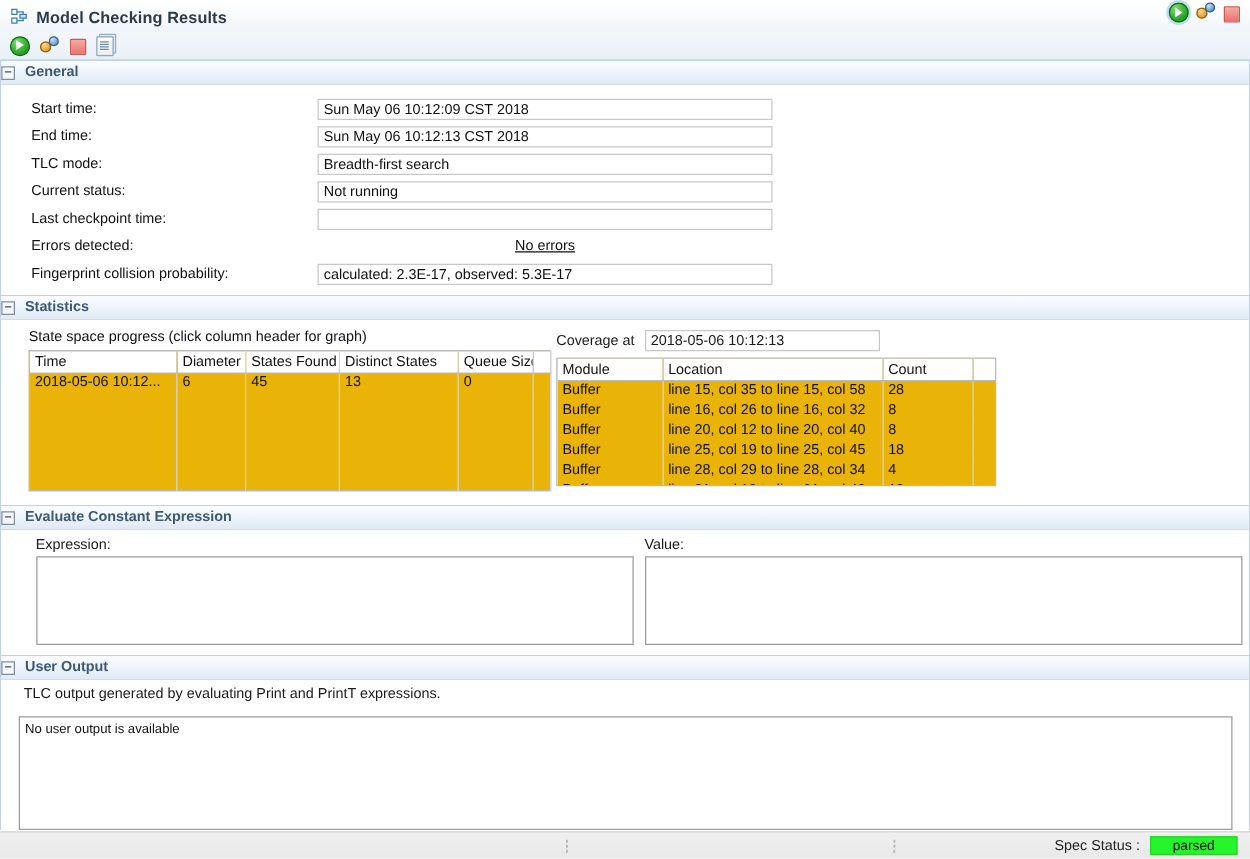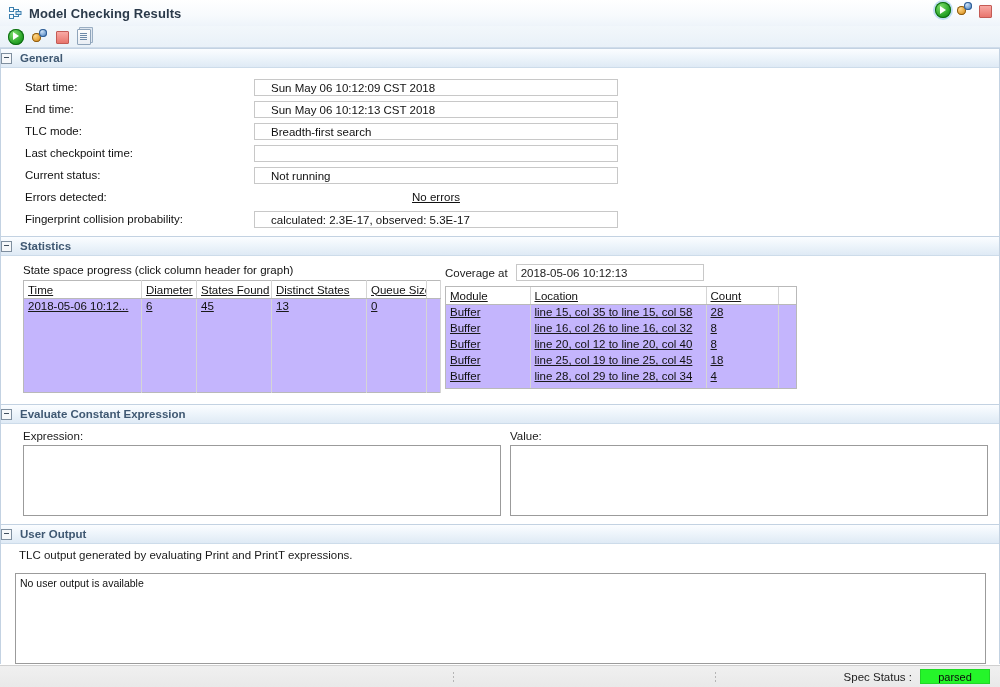--- a/index.html
+++ b/index.html
@@ -173,21 +173,21 @@
     font-size: 11.5px;
     color: #111111;
   }
   .field {
     width: 364px;
     height: 17px;
     line-height: 17px;
     background: #ffffff;
     border: 1px solid #c8c8c8;
     font-size: 11.5px;
-    padding: 0 16px;
+    padding: 0 4px;
     box-sizing: border-box;
     color: #111111;
     white-space: nowrap;
     overflow: hidden;
   }
   .errors-cell {
     width: 364px;
     text-align: center;
     font-size: 11.5px;
   }
@@ -213,24 +213,23 @@
   .cov-at-label { font-size: 11.5px; margin-right: 8px; }
   .cov-at-field {
     width: 188px; height: 17px; line-height: 17px;
     border: 1px solid #c8c8c8; background: #fff;
     font-size: 11.5px; padding: 0 4px; box-sizing: border-box;
   }
 
   table.grid {
     border-collapse: collapse;
     border: 1px solid #b9b9b9;
-    background: #c4b5fd;
+    background: #eab308;
     table-layout: fixed;
     font-size: 11.5px;
-    text-decoration: underline;
   }
   table.grid th {
     font-weight: normal;
     text-align: left;
     background: #ffffff;
     border-right: 1px solid #d5d5d5;
     border-bottom: 1px solid #b9b9b9;
     padding: 1px 4px;
     height: 15px;
     color: #111111;
@@ -255,21 +254,21 @@
     height: 103px;
     overflow: hidden;
     border: 1px solid #b9b9b9;
     background: #fff;
     box-sizing: border-box;
   }
   #coverage-table { border: 0; width: 350px; }
   #coverage-table th { border-top: 0; }
 
   
-  #ece-body { padding: 6px 0 8px 0; display: flex; }
+  #ece-body { padding: 6px 0 8px 0; display: flex; justify-content: center; }
   .ece-col { box-sizing: border-box; }
   .ece-col.left { padding-left: 22px; width: 500px; }
   .ece-col.right { padding-left: 9px; }
   .ece-label { font-size: 11.5px; margin-bottom: 3px; }
   .bigbox {
     background: #ffffff;
     border: 1px solid #9b9b9b;
     box-sizing: border-box;
   }
   #expr-box { width: 478px; height: 71px; }
@@ -376,27 +375,27 @@
       <span class="form-label">End time:</span>
       <span class="field">Sun May 06 10:12:13 CST 2018</span>
     </div>
 
     <div class="form-row">
       <span class="form-label">TLC mode:</span>
       <span class="field">Breadth-first search</span>
     </div>
 
     <div class="form-row">
+      <span class="form-label">Current status:</span>
+      <span class="field">Not running</span>
+    </div>
+
+    <div class="form-row">
       <span class="form-label">Last checkpoint time:</span>
       <span class="field"></span>
-    </div>
-
-    <div class="form-row">
-      <span class="form-label">Current status:</span>
-      <span class="field">Not running</span>
     </div>
 
     <div class="form-row">
       <span class="form-label">Errors detected:</span>
       <span class="errors-cell">
         <span class="errors-link">No errors</span>
       </span>
     </div>
 
     <div class="form-row">

